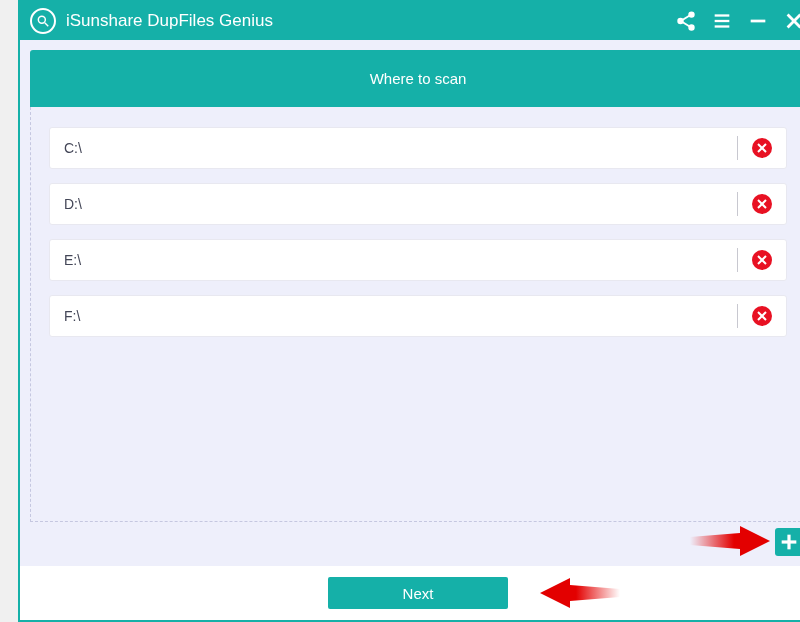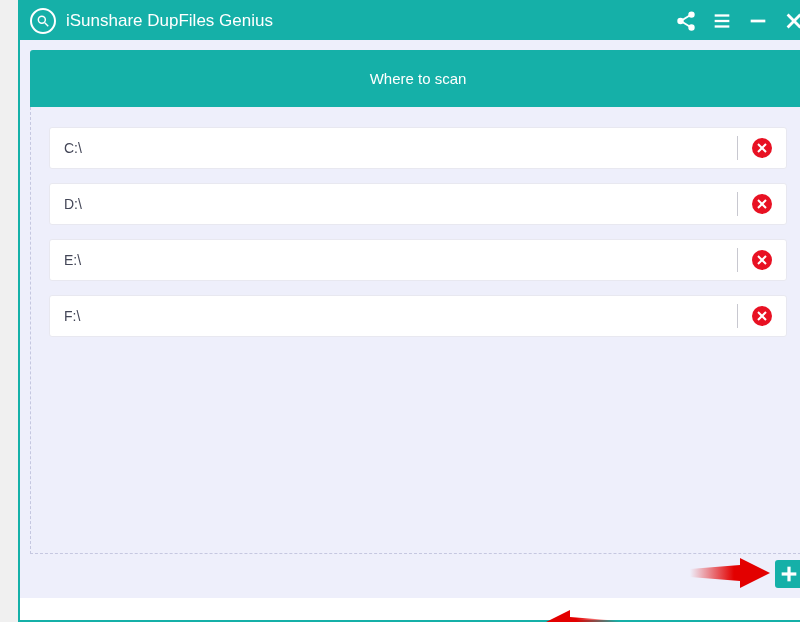--- a/index.html
+++ b/index.html
@@ -256,20 +256,21 @@
               <stop offset="0" stop-color="#e30000" stop-opacity="0"></stop>
               <stop offset="0.55" stop-color="#e30000"></stop>
             </linearGradient>
         </defs>
         <polygon points="0,11 50,7 50,0 80,15 50,30 50,23 0,19" fill="url(#ga)"></polygon>
       </svg>
     </div>
   </div>
 
   <div class="footer">
+    <button class="next-btn">Next</button>
 
     <div class="arrow" style="left:520px; top:12px;">
       <svg width="80" height="30" viewBox="0 0 80 30">
         <defs>
           <linearGradient id="gb" x1="1" x2="0">
               <stop offset="0" stop-color="#e30000" stop-opacity="0"></stop>
               <stop offset="0.55" stop-color="#e30000"></stop>
             </linearGradient>
         </defs>
         <polygon points="80,11 30,7 30,0 0,15 30,30 30,23 80,19" fill="url(#gb)"></polygon>

